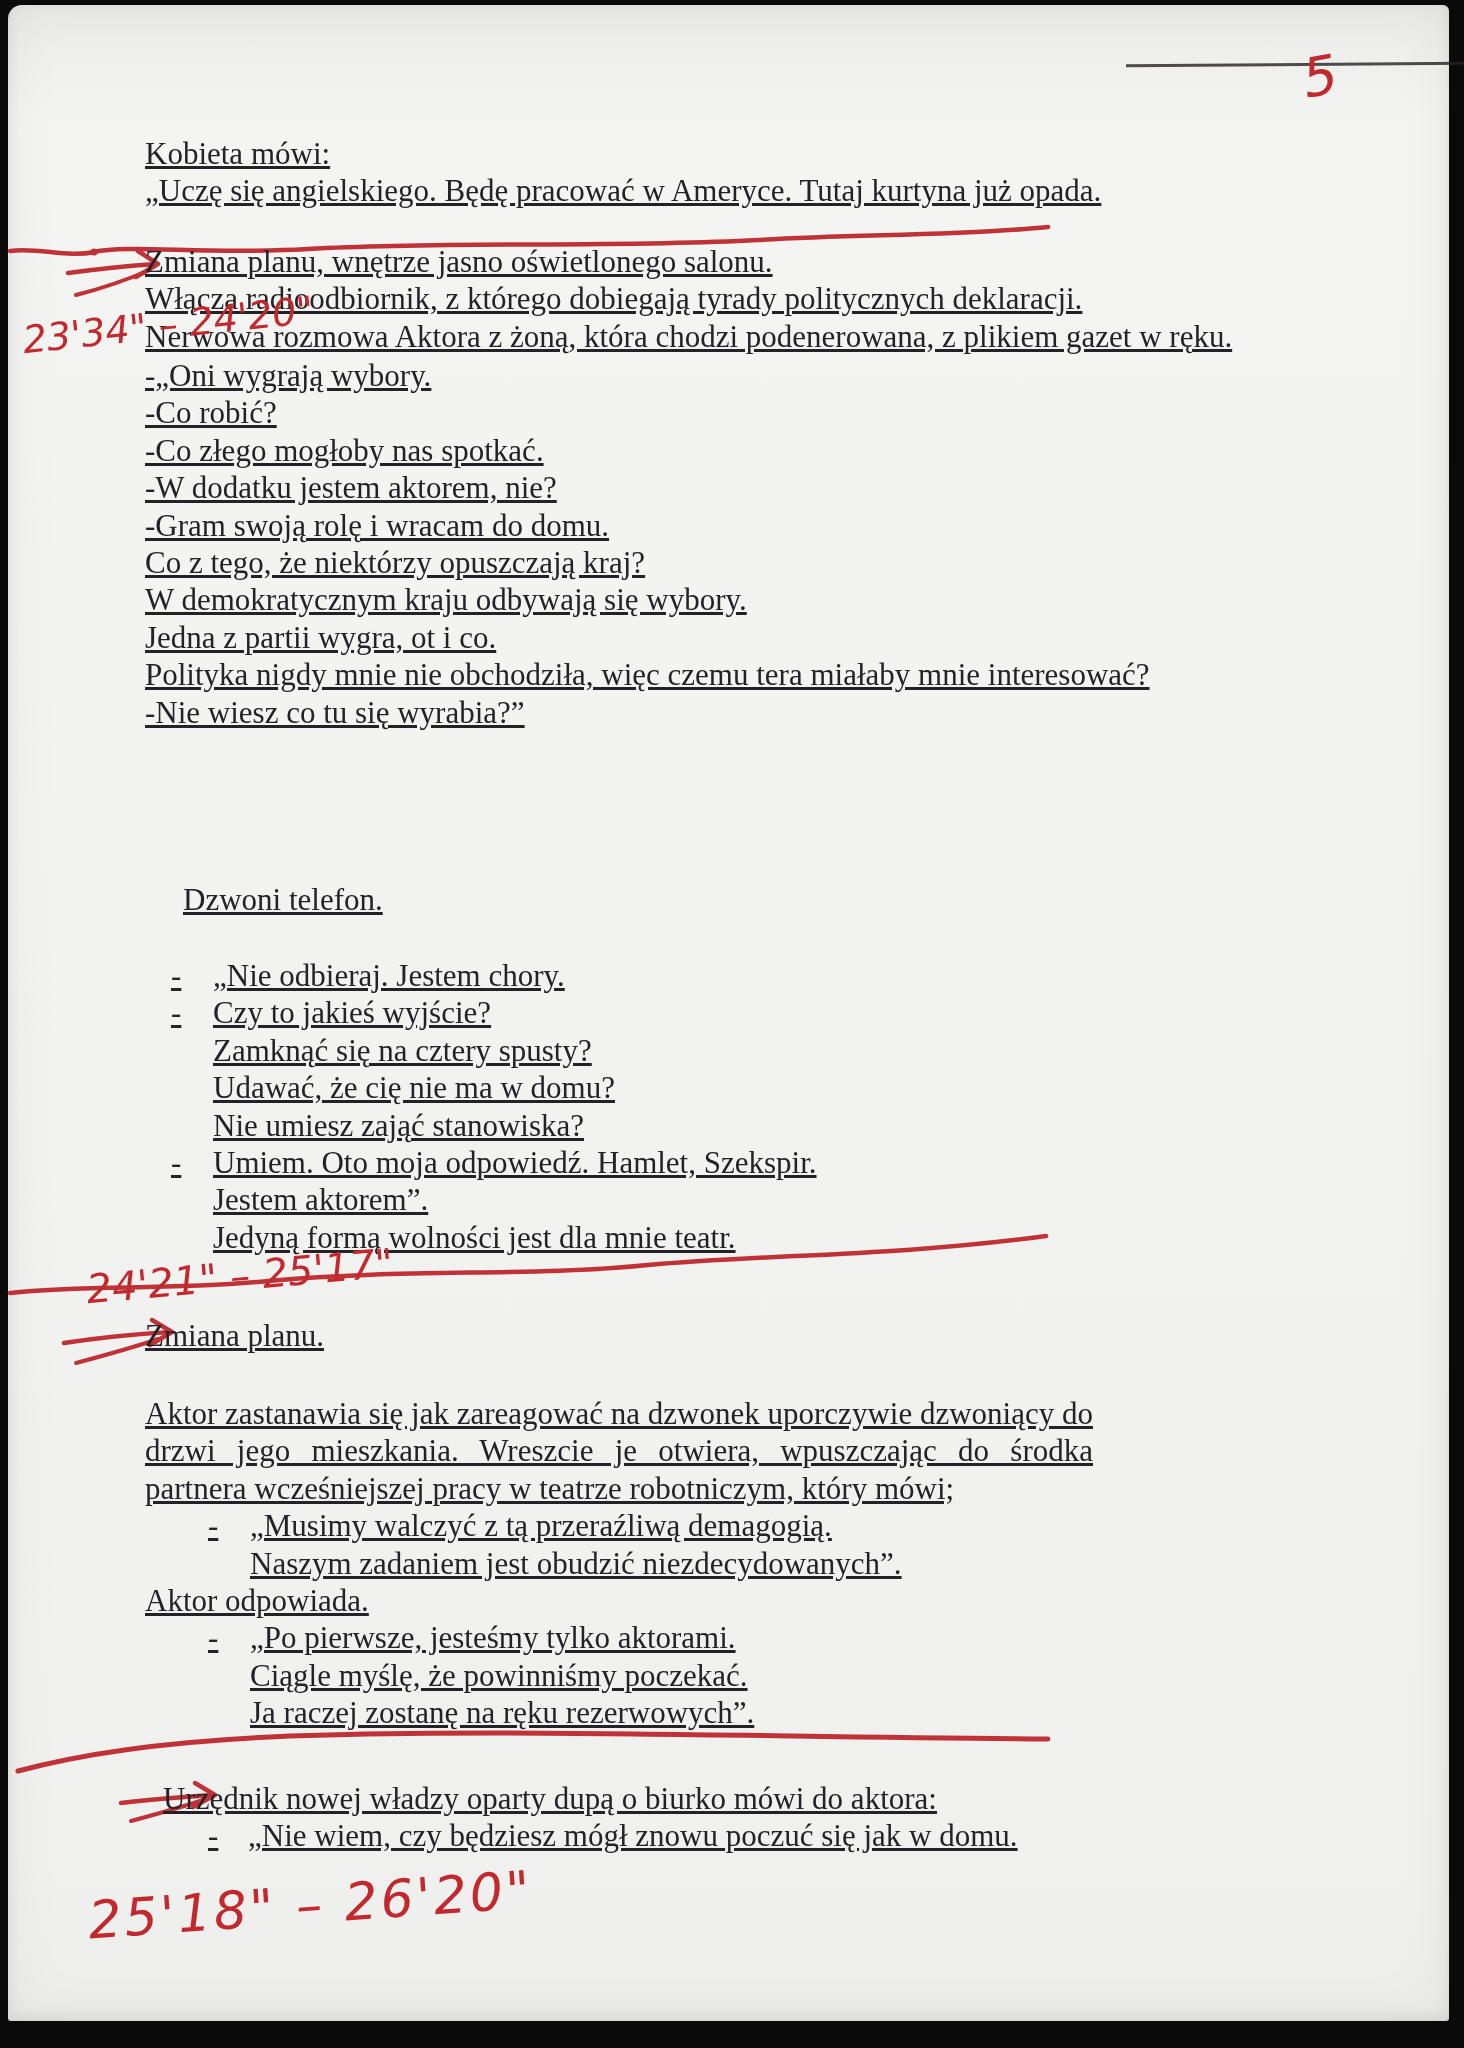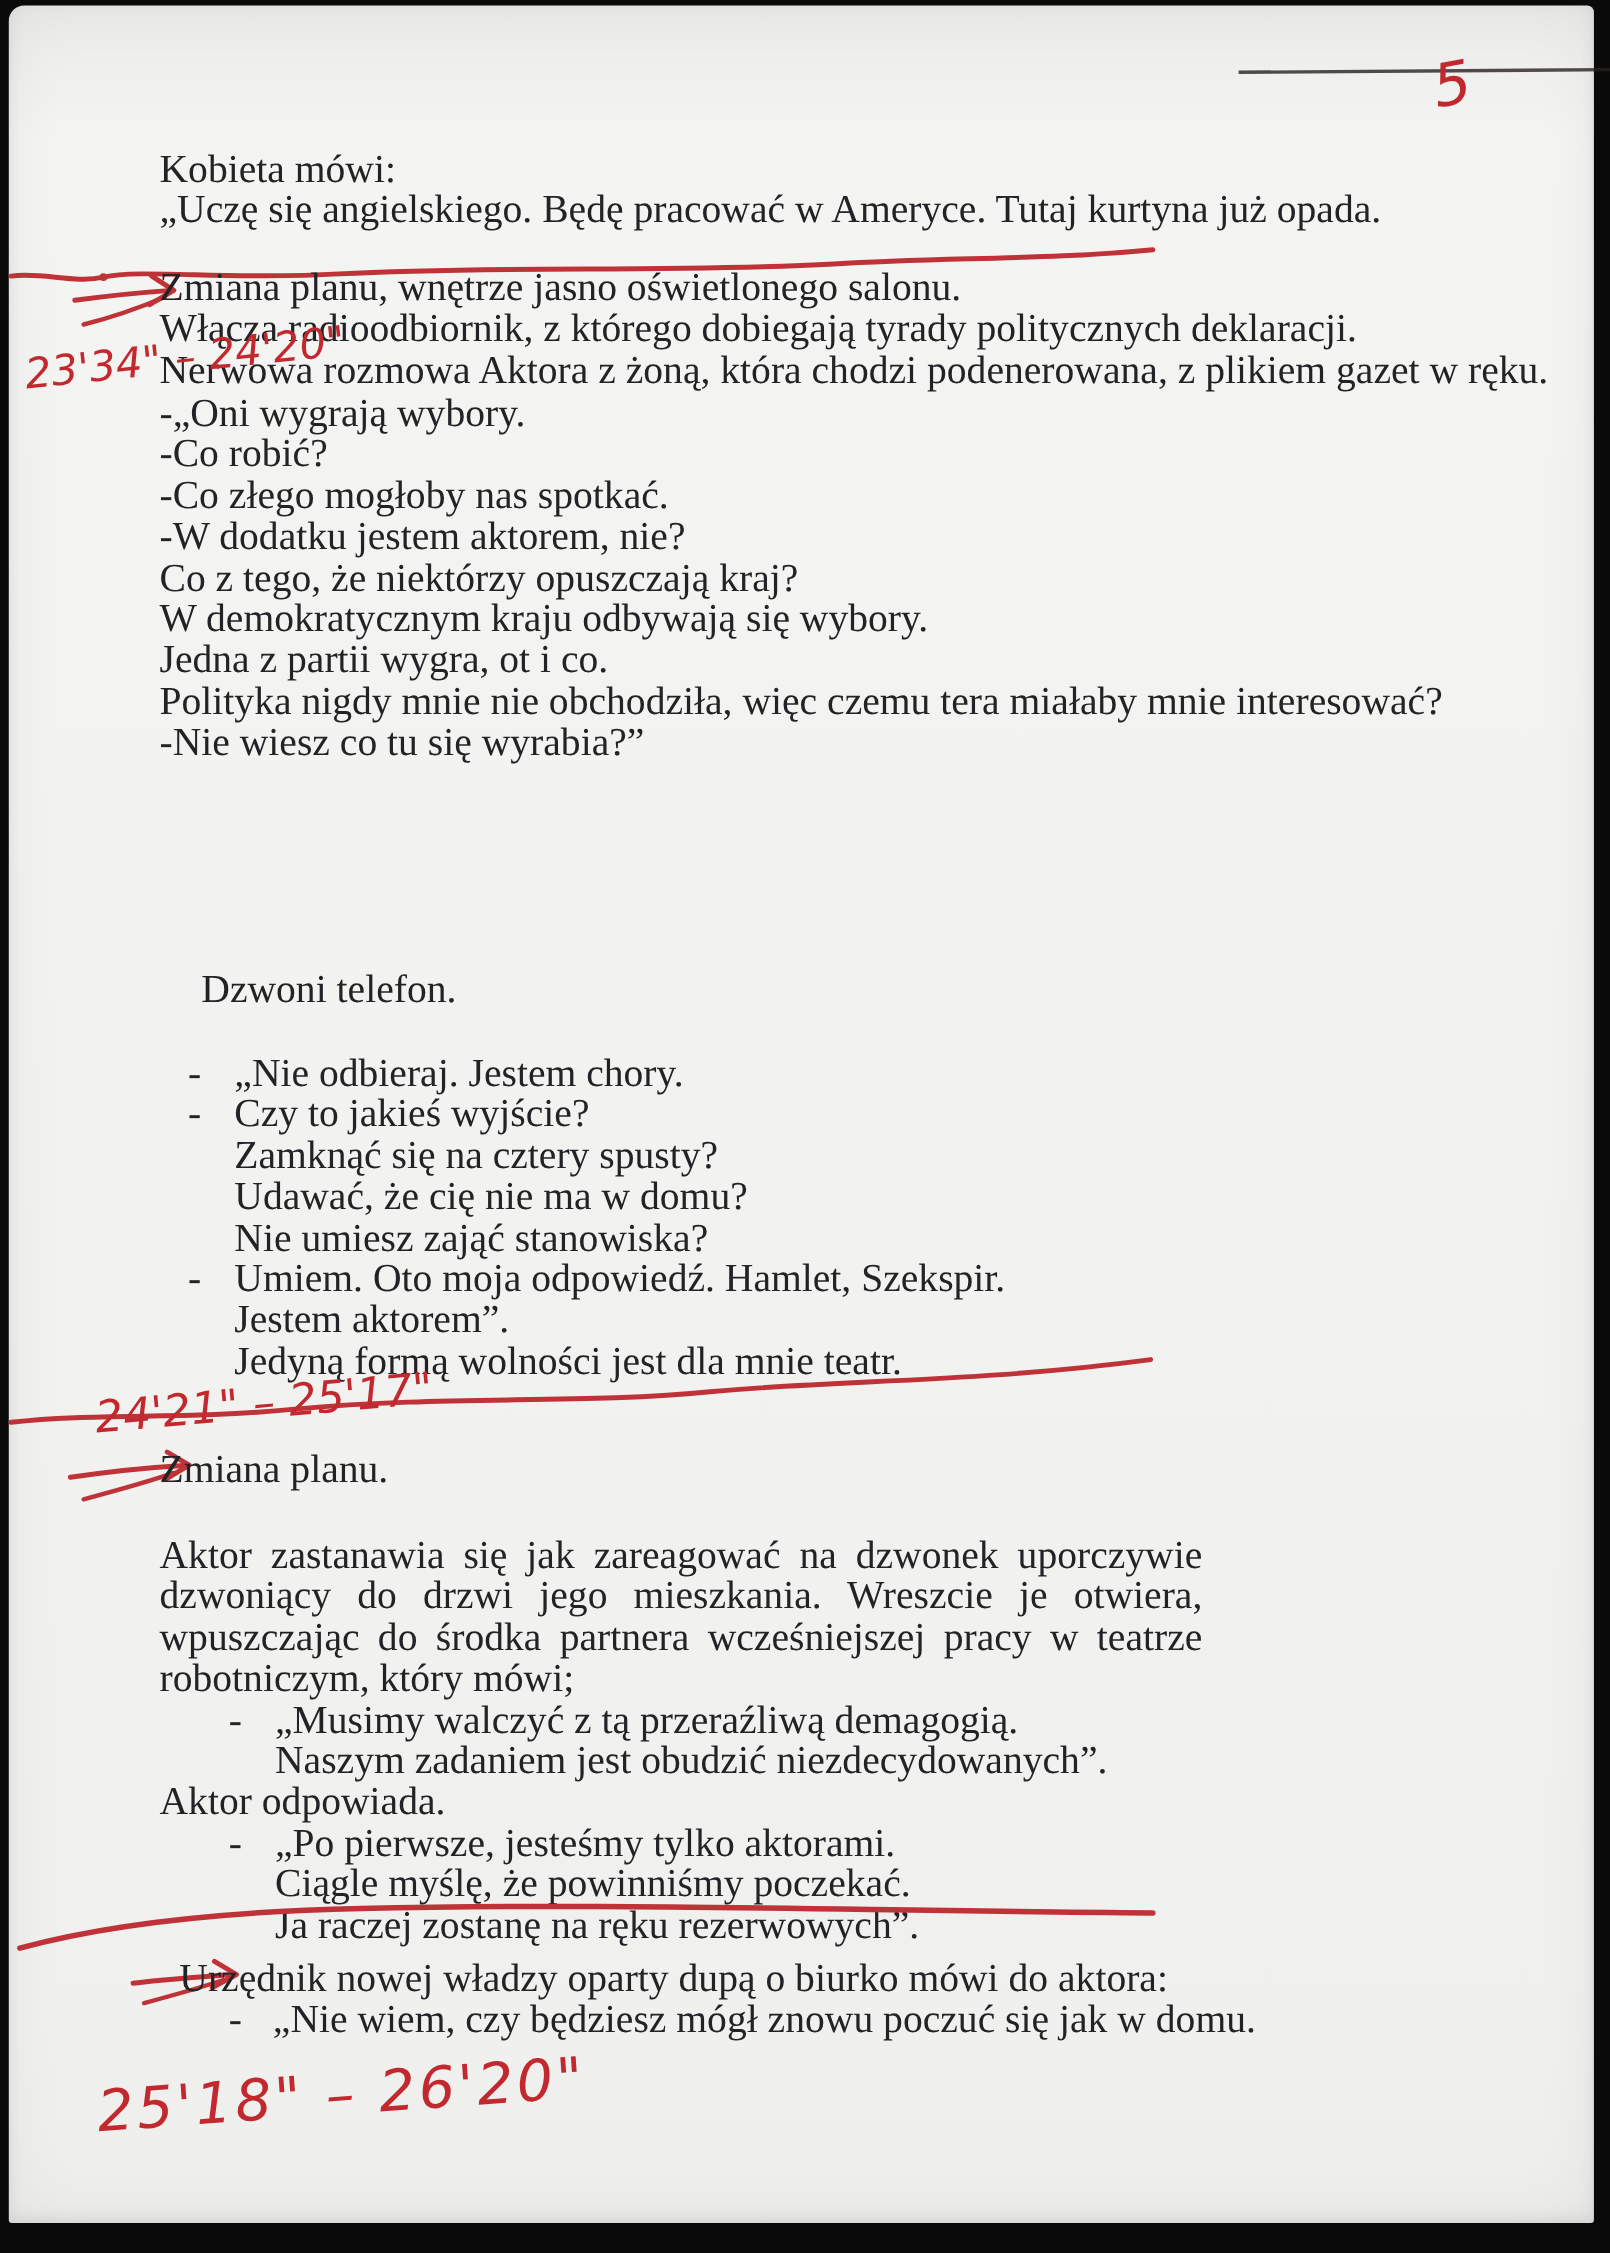--- a/index.html
+++ b/index.html
@@ -2,22 +2,22 @@
 <html><head>
 <meta charset="utf-8">
 <style>
   html,body{margin:0;padding:0;background:#0a0a0a;}
   body{width:1464px;height:2048px;position:relative;overflow:hidden;
        font-family:"Liberation Serif",serif;}
   .paper{position:absolute;left:8px;top:5px;right:15px;bottom:27px;
          background:linear-gradient(180deg,#ebebe9 0%,#f4f4f2 6%,#f2f2f0 55%,#f0f0ee 92%,#ededeb 100%);
          border-radius:14px 6px 3px 3px;
          box-shadow:inset 0 0 60px rgba(0,0,0,0.05), inset 0 -4px 14px rgba(0,0,0,0.08);}
-  .blk{position:absolute;left:137px;font-size:36px;line-height:37.4px;
-       color:#232327;white-space:nowrap;}
+  .blk{position:absolute;left:137px;font-size:31px;line-height:37.4px;
+       color:#232327;white-space:nowrap;text-decoration:underline;}
   .line{display:block;}
   .row{display:flex;}
   .dash{display:inline-block;flex:0 0 auto;}
   .para{white-space:normal;text-align:justify;}
   .hand{position:absolute;font-family:"DejaVu Sans",sans-serif;font-style:italic;
         color:#c2292f;white-space:nowrap;letter-spacing:0px;}
   svg.ink{position:absolute;overflow:visible;}
   svg.ink path{fill:none;stroke:#bf3338;stroke-linecap:round;stroke-linejoin:round;}
   .edge-line{position:absolute;left:1118px;top:58px;width:340px;height:3px;
              background:#24201e;opacity:.8;transform:rotate(-0.4deg);}
@@ -53,20 +53,21 @@
     <span class="line">Nerwowa rozmowa Aktora z żoną, która chodzi podenerowana, z plikiem gazet w ręku.</span>
   </section>
 
   <div class="hand" style="left:14px;top:298px;font-size:38px;transform:rotate(-6deg);">23'34" – 24'20"</div>
 
   <section class="blk" style="top:352px">
     <span class="line">-„Oni wygrają wybory.</span>
     <span class="line">-Co robić?</span>
     <span class="line">-Co złego mogłoby nas spotkać.</span>
     <span class="line">-W dodatku jestem aktorem, nie?</span>
+    <span class="line">-Gram swoją rolę i wracam do domu.</span>
     <span class="line">Co z tego, że niektórzy opuszczają kraj?</span>
     <span class="line">W demokratycznym kraju odbywają się wybory.</span>
     <span class="line">Jedna z partii wygra, ot i co.</span>
     <span class="line">Polityka nigdy mnie nie obchodziła, więc czemu tera miałaby mnie interesować?</span>
     <span class="line">-Nie wiesz co tu się wyrabia?”</span>
   </section>
 
   <section class="blk" style="top:876px;left:175px">
     <span class="line">Dzwoni telefon.</span>
   </section>

